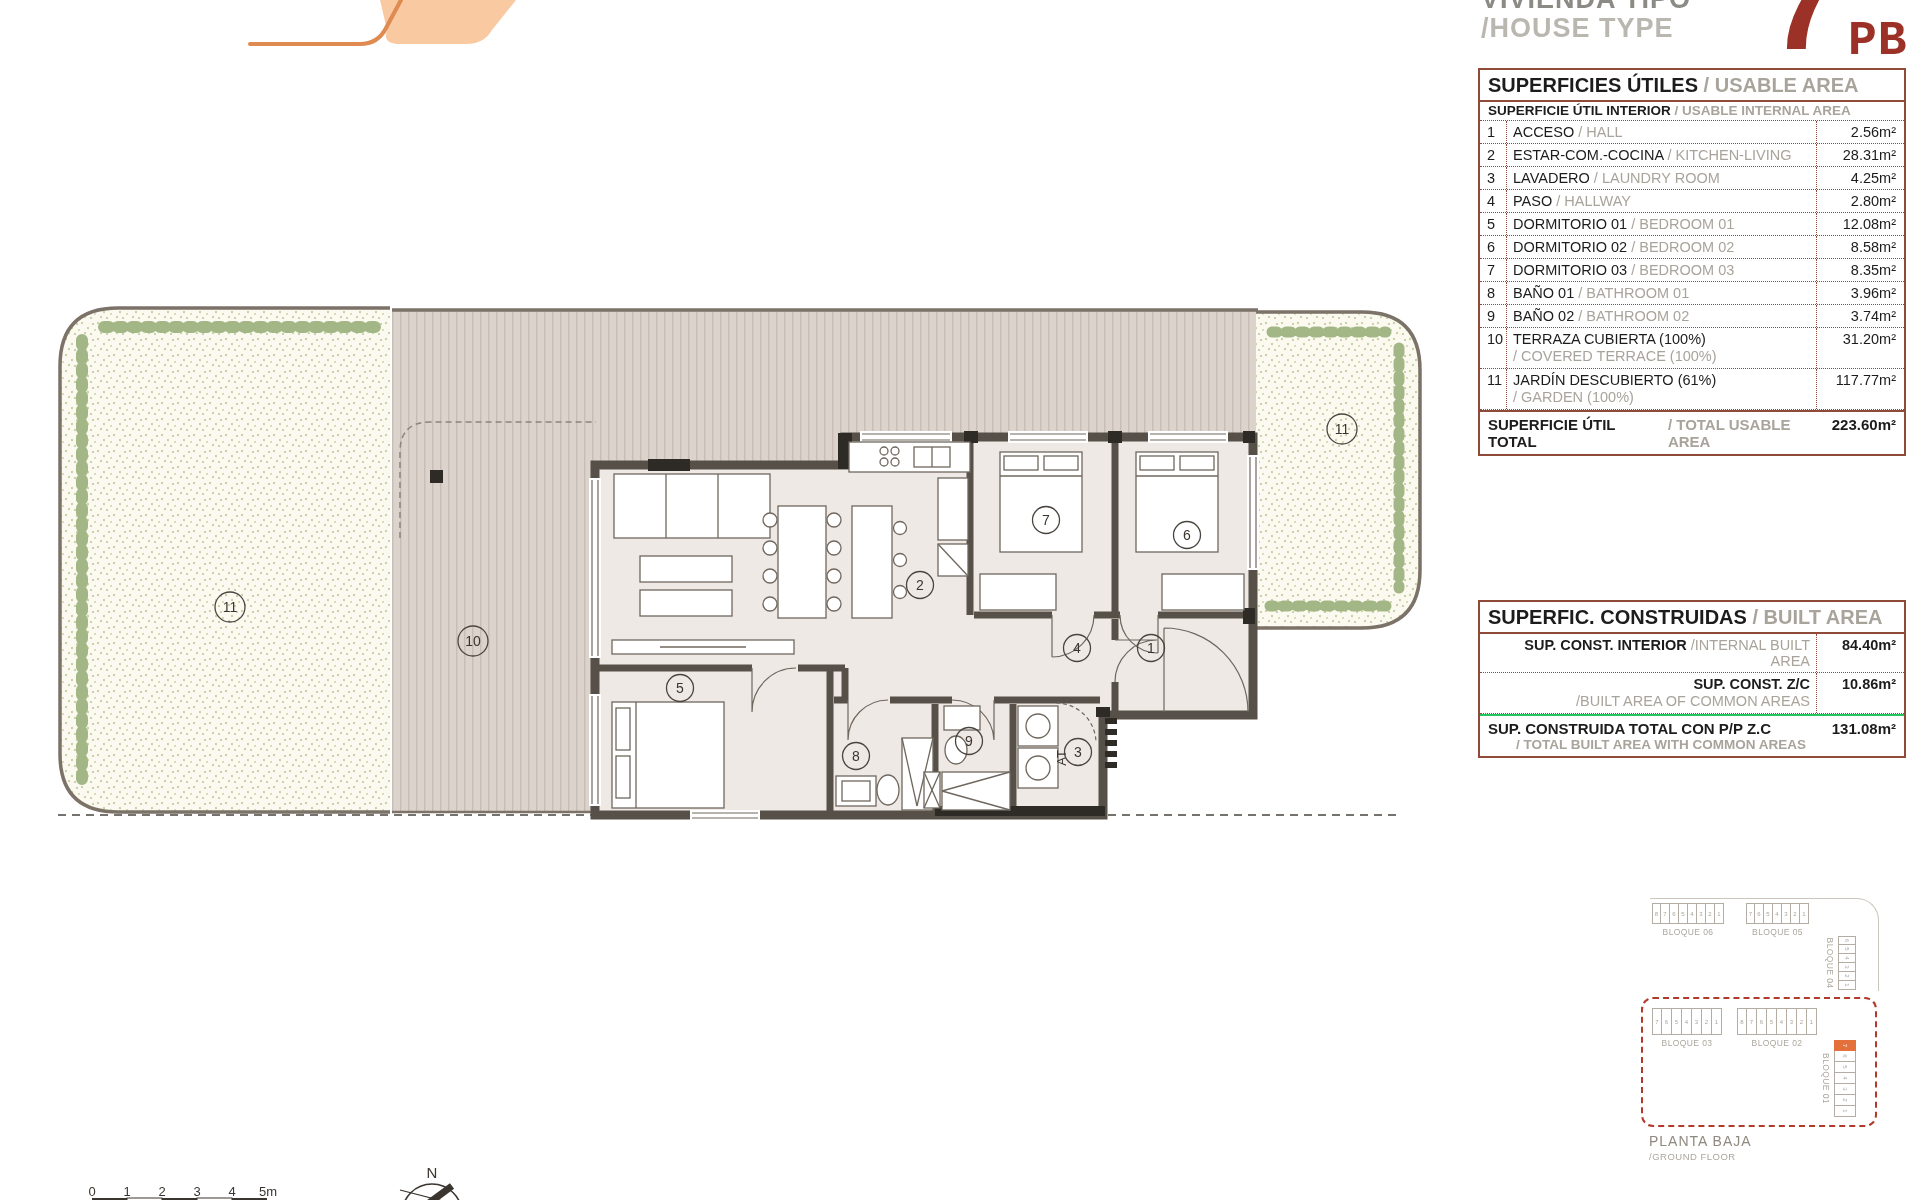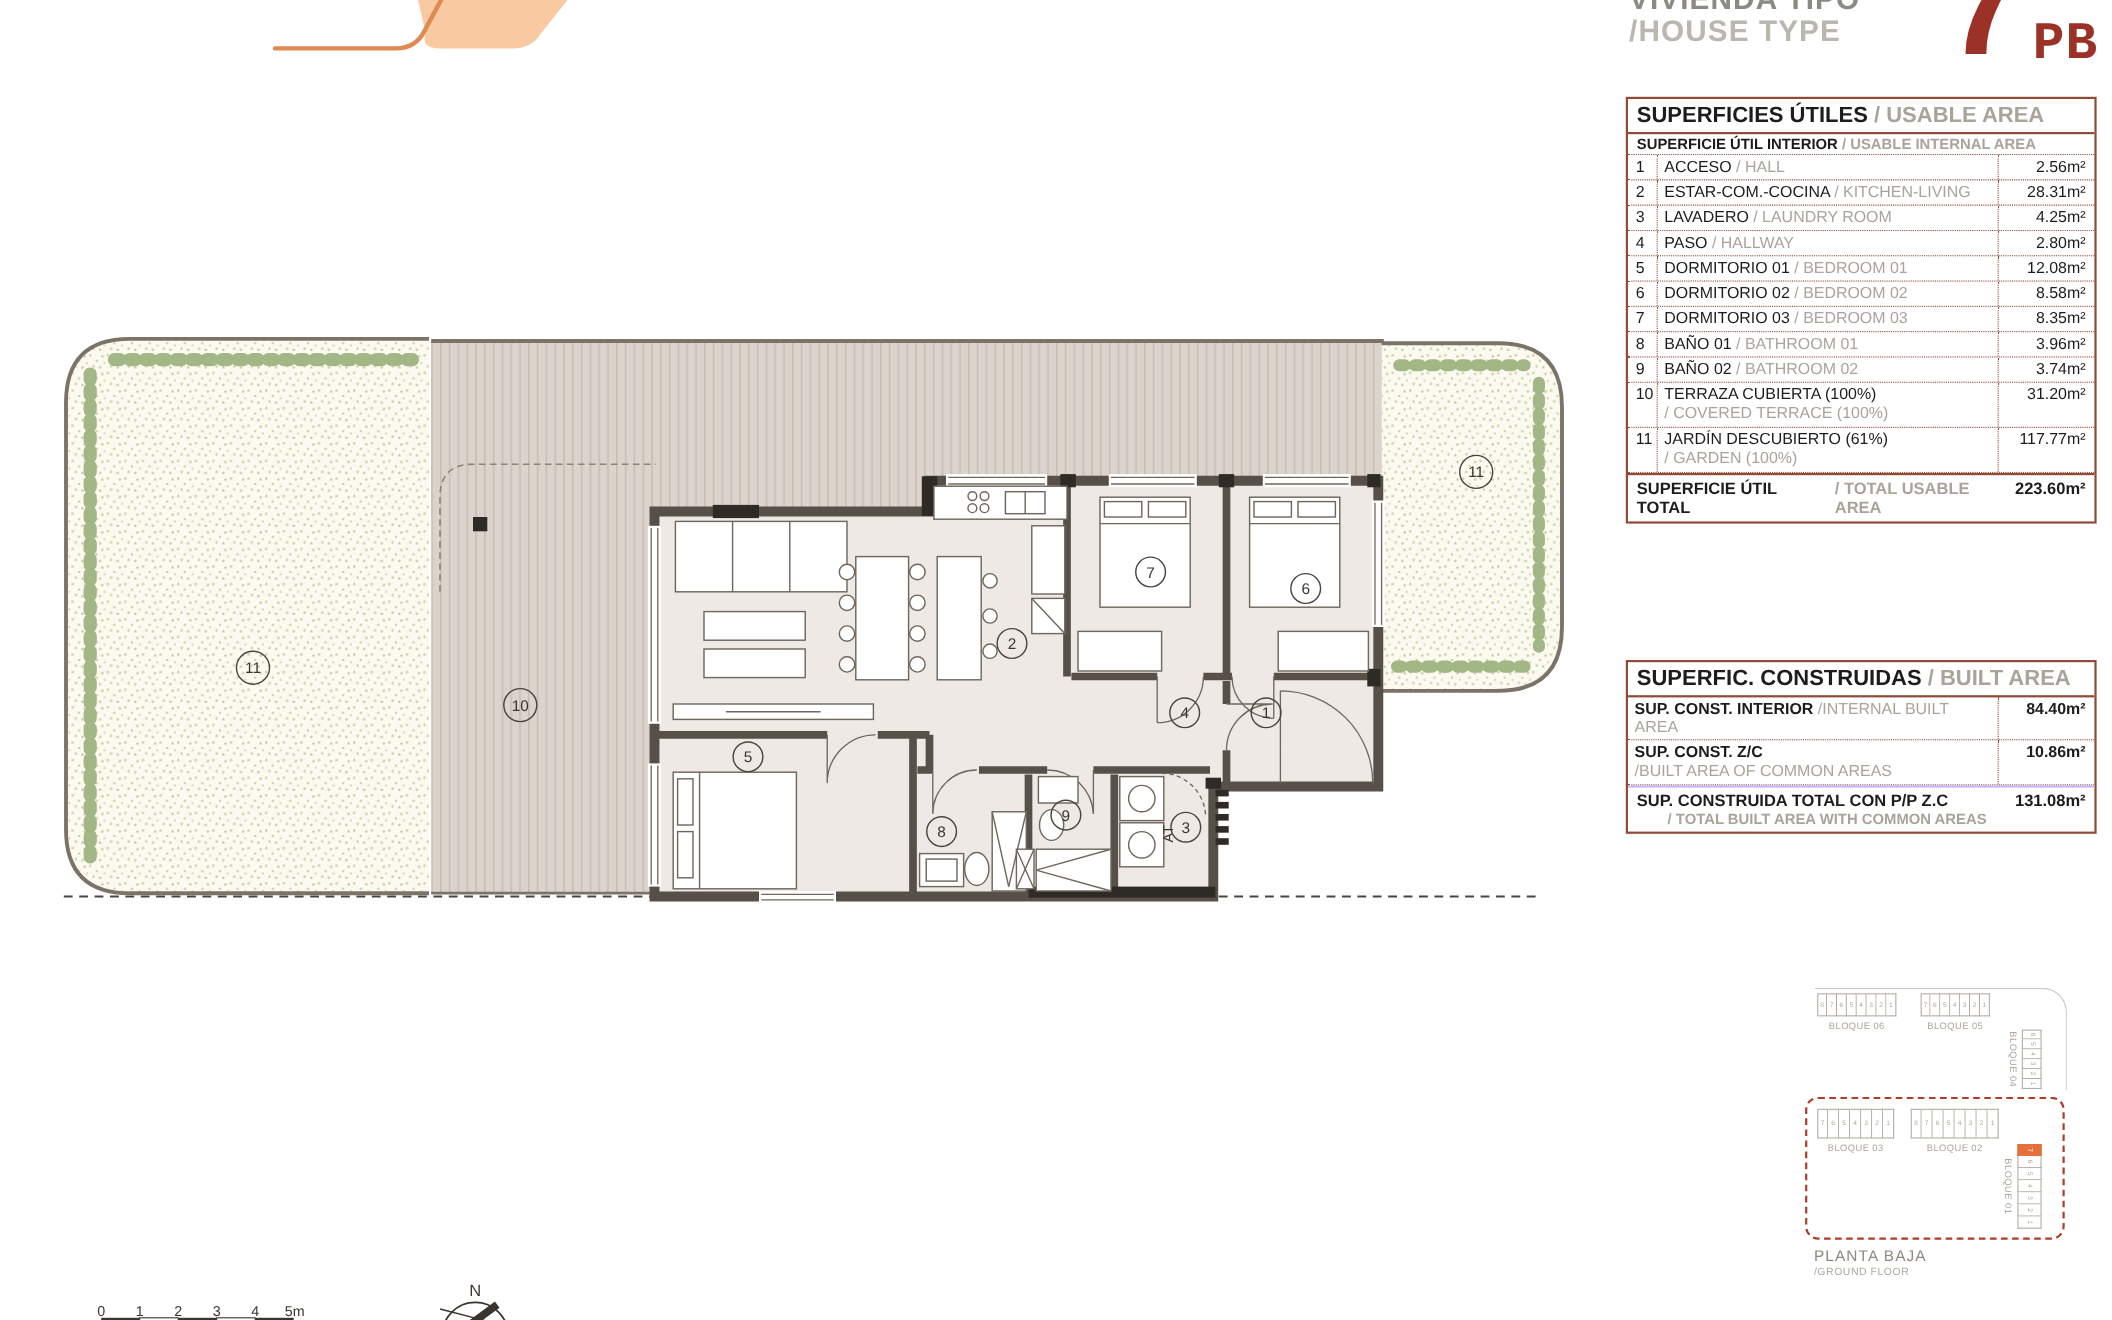--- a/index.html
+++ b/index.html
@@ -32,22 +32,22 @@
   .cell-name{flex:1;padding:3px 6px;white-space:nowrap;overflow:hidden;}
   .n-en{color:#A9A49B;}
   .cell-val{width:88px;flex:none;border-left:1px dotted #8F4A38;text-align:right;
             padding:3px 8px 3px 0;box-sizing:border-box;}
   .two .cell-name div{line-height:17px;}
   .tbl-total{display:flex;border-top:2px solid #8F4A38;font-weight:bold;font-size:15px;
              padding:4px 8px;color:#1c1c1c;}
   .tot-en{color:#A9A49B;margin-left:5px;}
   .tot-val{margin-left:auto;}
   .built .cell-val{font-weight:bold;}
-  .built .cell-name{white-space:normal;}
-  .tbl-total2{border-top:2px solid #c4b5fd;font-weight:bold;font-size:15px;padding:4px 8px;color:#1c1c1c;}
+  .built .cell-name{white-space:normal;text-align:right;}
+  .tbl-total2{border-top:2px solid #22c55e;font-weight:bold;font-size:15px;padding:4px 8px;color:#1c1c1c;}
   .tbl-total2 .l1{display:flex;}
   .tbl-total2 .l2{color:#A9A49B;font-size:13.5px;margin-left:28px;}
 
   
   .kp-corner{position:absolute;left:1650px;top:898px;width:228px;height:92px;
              border-top:1.5px solid #CCC7BE;border-right:1.5px solid #CCC7BE;
              border-top-right-radius:22px;}
   .kp-dash{position:absolute;left:1641px;top:997px;width:236px;height:130px;
            border:2px dashed #B23A28;border-radius:12px;box-sizing:border-box;}
   .kp-block{position:absolute;}
@@ -332,21 +332,21 @@
       <line x1="400" y1="1190" x2="462" y2="1206" stroke="#3A352F" stroke-width="1.2"></line>
       <text x="432" y="1178" font-size="15" fill="#3A352F" text-anchor="middle">N</text>
     </g>
   </svg>
 
   <div class="hdr-es">VIVIENDA TIPO</div>
   <div class="hdr-en">/HOUSE TYPE</div>
   <div class="hdr-num">7</div>
   <div class="hdr-pb">PB</div>
 
-  <div class="tbl" style="left:1478px;top:88px;">
+  <div class="tbl" style="left:1478px;top:68px;">
     <div class="tbl-title">
       <span>SUPERFICIES ÚTILES</span> <span class="t-en">/ USABLE AREA</span>
     </div>
     <div class="tbl-sub">
       <span>SUPERFICIE ÚTIL INTERIOR</span> <span class="s-en">/ USABLE INTERNAL AREA</span>
     </div>
 
     <div class="row">
         <div class="cell-num">1</div>
         <div class="cell-name"><span>ACCESO</span> <span class="n-en">/ HALL</span></div>

